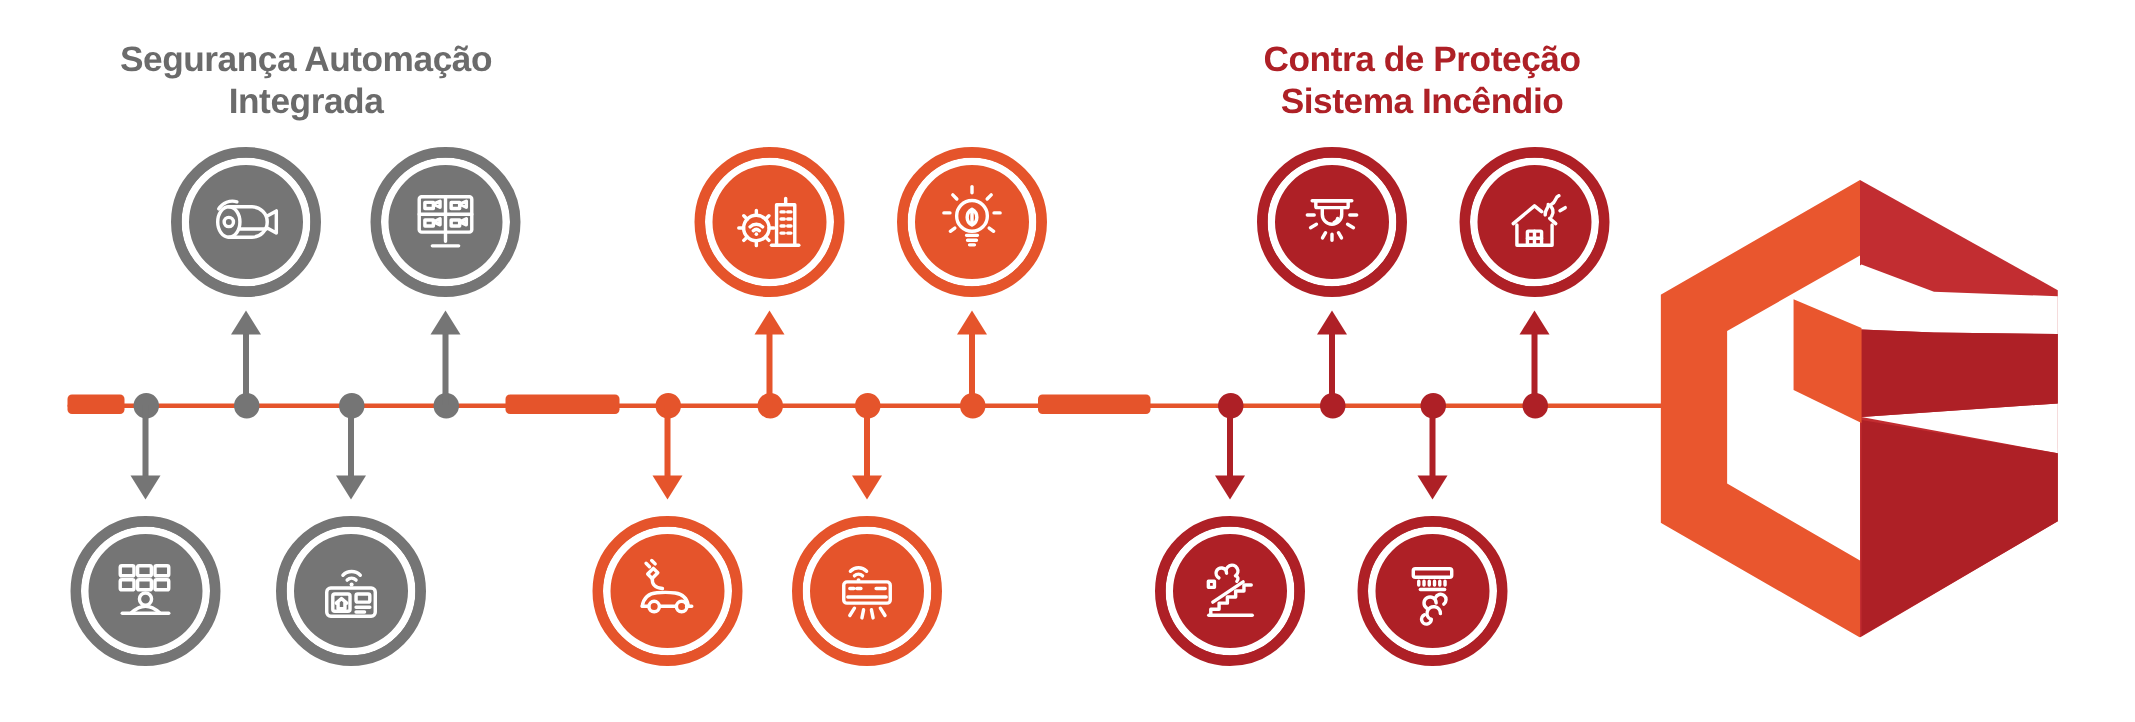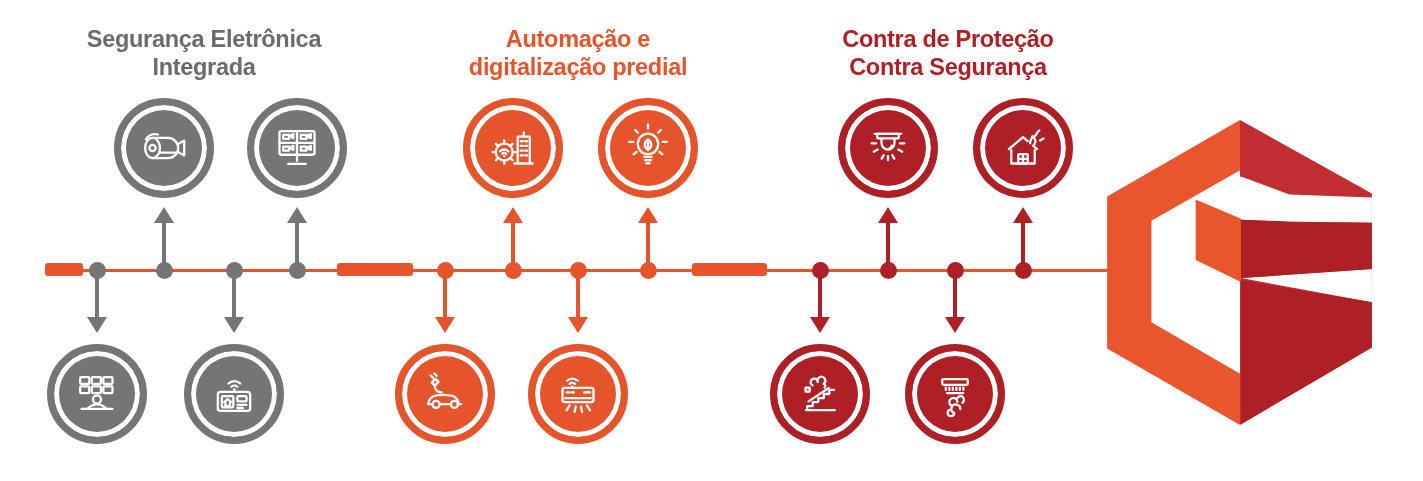--- a/index.html
+++ b/index.html
@@ -31,30 +31,26 @@
   symbol *{stroke:#fff;stroke-width:1.7;fill:none;stroke-linecap:round;stroke-linejoin:round;}
   symbol .fdot{fill:#fff;stroke:none;}
   .logo{position:absolute;left:1107px;top:119px;}
 </style>
 </head>
 <body>
 
 <div class="canvas" style="--gray: #757575; --gray-text: #6B6B6B; --orange: #E5542B; --red: #AE2026; --logo-orange: #E9562E; --logo-red-light: #C22D31; --logo-red-dark: #AE2026;">
 
   <div class="title title-gray" style="left:204px">
-    <div>Segurança Eletrônica</div>
+    <div>Segurança Automação</div>
     <div>Integrada</div>
-  </div>
-  <div class="title title-orange" style="left:578px">
-    <div>Automação e</div>
-    <div>digitalização predial</div>
   </div>
   <div class="title title-red" style="left:948px">
     <div>Contra de Proteção</div>
-    <div>Contra Segurança</div>
+    <div>Sistema Incêndio</div>
   </div>
 
   <div id="timeline-layer">
       <div class="tl-line" style="left: 45px; top: 268.5px; width: 1065px;"></div>
       <div class="tl-seg" style="left: 45px; width: 38px;"></div>
       <div class="tl-seg" style="left: 337px; width: 76px;"></div>
       <div class="tl-seg" style="left: 692px; width: 75px;"></div>
     </div>
 
   <div id="nodes-layer">

